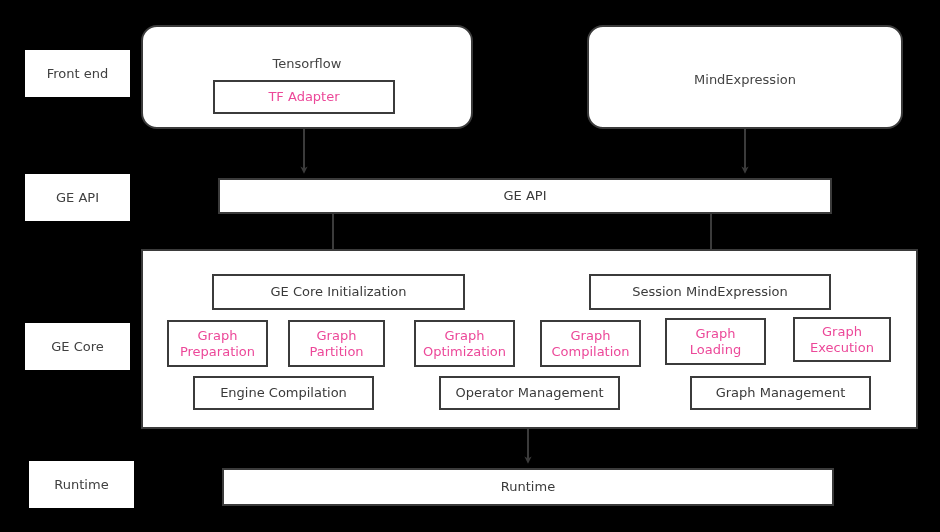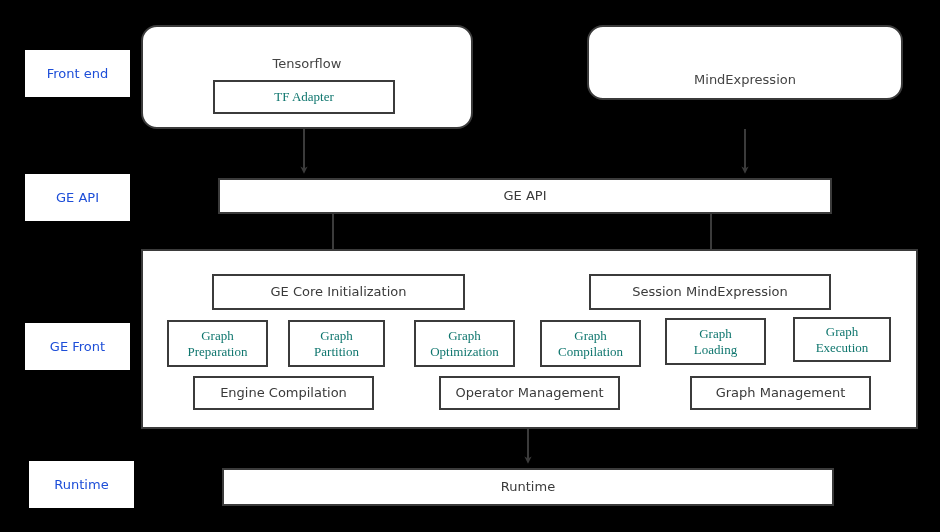--- a/index.html
+++ b/index.html
@@ -31,42 +31,41 @@
   .bordered {
     border: 2px solid #3b3b3b;
   }
   .noborder {
     border: none;
   }
 
   
   .stage-label {
     font-size: 13px;
-    color: #1d4ed8;
+    color: #404040;
   }
 
   
   .frontend-frame {
     align-items: flex-start;
     border-radius: 16px;
   }
   .frontend-title {
     font-size: 13px;
     color: #444444;
     width: 100%;
     text-align: center;
   }
 
   
   .inner-label {
     font-size: 13px;
-    color: #0f766e;
+    color: #ec4899;
     padding: 0 4px;
     white-space: pre-line;
-    font-family: Liberation Serif, serif;
   }
   .bar-label {
     font-size: 13px;
     color: #3a3a3a;
   }
 
   
   #ge-core-container {
     background: #ffffff;
     border: 2px solid #3b3b3b;
@@ -102,31 +101,31 @@
 
     <path d="M711,213 L711,266" stroke="#3b3b3b" stroke-width="2" fill="none" marker-end="url(#arrowhead)"></path>
 
     <path d="M528,424 L528,460" stroke="#3b3b3b" stroke-width="2" fill="none" marker-end="url(#arrowhead)"></path>
   </svg>
 
   <div class="box noborder stage-label" style="left:25px; top:50px; width:105px; height:47px;">Front end</div>
 
   <div class="box noborder stage-label" style="left:25px; top:174px; width:105px; height:47px;">GE API</div>
 
-  <div class="box noborder stage-label" style="left:25px; top:323px; width:105px; height:47px;">GE Front</div>
+  <div class="box noborder stage-label" style="left:25px; top:323px; width:105px; height:47px;">GE Core</div>
 
   <div class="box noborder stage-label" style="left:29px; top:461px; width:105px; height:47px;">Runtime</div>
 
   <div class="box bordered frontend-frame" style="left:141px; top:25px; width:332px; height:104px;">
     <div class="frontend-title" style="margin-top:29px;">Tensorflow</div>
   </div>
 
   <div class="box bordered inner-label" style="left:213px; top:80px; width:182px; height:34px;">TF Adapter</div>
 
-  <div class="box bordered frontend-frame" style="left:587px; top:25px; width:316px; height:75px;">
+  <div class="box bordered frontend-frame" style="left:587px; top:25px; width:316px; height:104px;">
     <div class="frontend-title" style="margin-top:45px;">MindExpression</div>
   </div>
 
   <div class="box bordered bar-label" style="left:218px; top:178px; width:614px; height:36px;">GE API</div>
 
   <div id="ge-core-container" style="position:absolute; left:141px; top:249px; width:773px; height:176px;"></div>
 
   <div class="box bordered bar-label" style="left:212px; top:274px; width:253px; height:36px;">GE Core Initialization</div>
 
   <div class="box bordered bar-label" style="left:589px; top:274px; width:242px; height:36px;">Session MindExpression</div>

